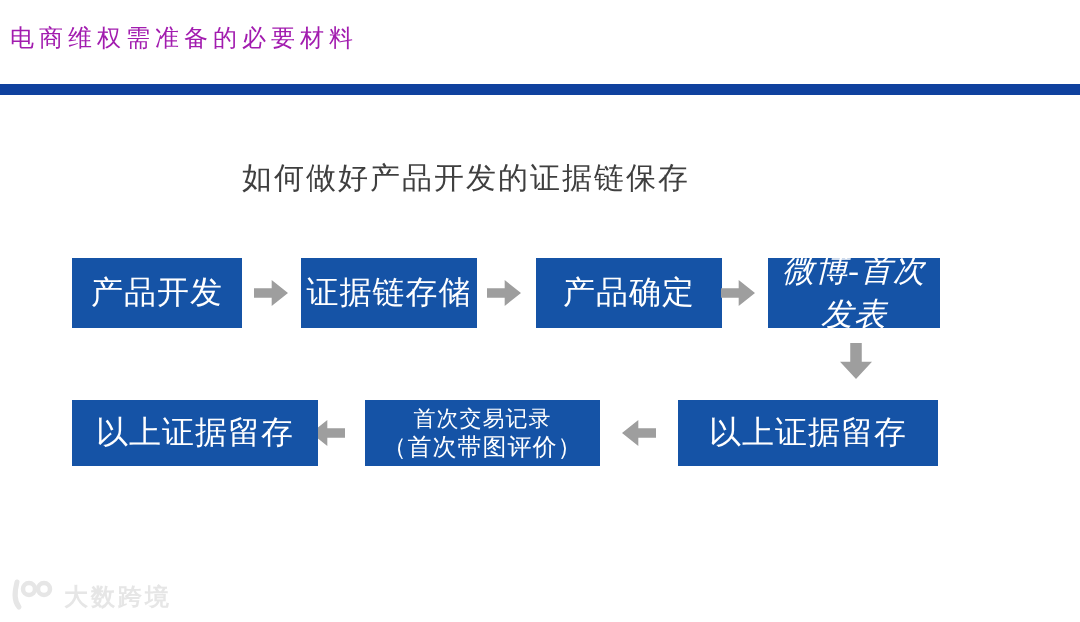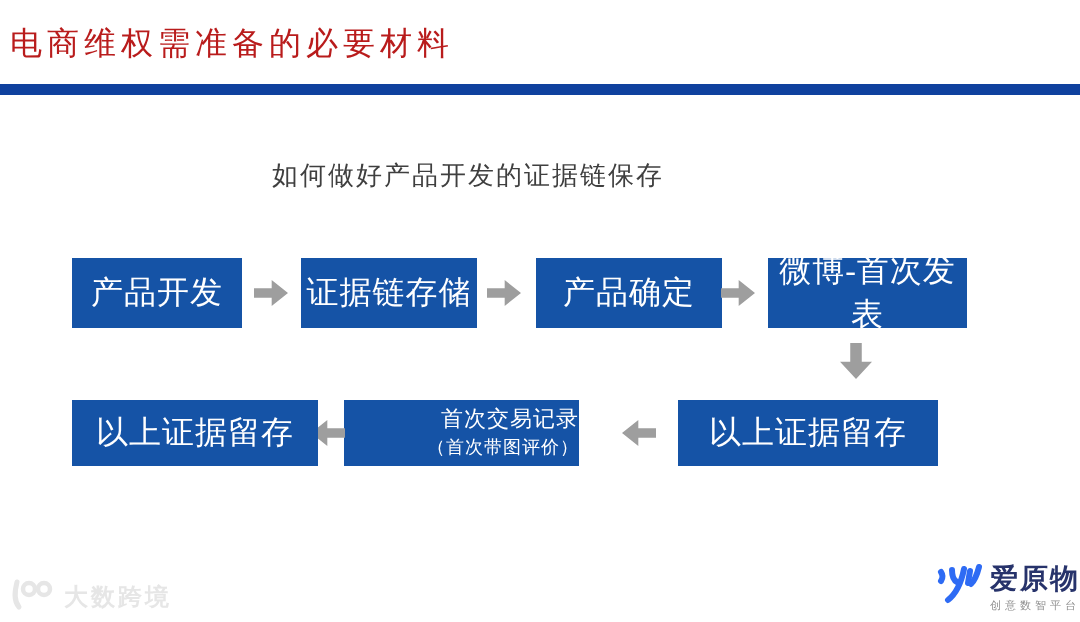--- a/index.html
+++ b/index.html
@@ -7,54 +7,54 @@
     position: relative;
     width: 1080px;
     height: 622px;
     background: #ffffff;
     overflow: hidden;
     font-family: "Liberation Serif", serif;
   }
   .title {
     position: absolute;
     left: 10px; top: 22px;
-    font-size: 32px;
+    font-size: 24px;
     letter-spacing: 5px;
-    color: #b91c1c;
+    color: #a21caf;
     white-space: nowrap;
   }
   .divider {
     position: absolute;
     left: 0; top: 84px;
     width: 1080px; height: 11px;
     background: #0f419e;
   }
   .subtitle {
     position: absolute;
-    left: 272px; top: 158px;
-    font-size: 26px;
+    left: 242px; top: 158px;
+    font-size: 30px;
     letter-spacing: 2px;
     color: #3f3f3f;
     white-space: nowrap;
   }
   .flowbox {
     position: absolute;
     background: #1553a6;
     color: #ffffff;
     display: flex;
     flex-direction: column;
     align-items: center;
     justify-content: center;
     text-align: center;
     font-size: 32px;
     letter-spacing: 1px;
   }
   .row1 { top: 258px; height: 70px; }
   .row2 { top: 400px; height: 66px; }
-  .flowbox .line2 { font-size: 18px; }
+  .flowbox .line2 { font-size: 24px; }
   .flowbox.twoline { font-size: 22px; line-height: 29px; }
   .arrow-right, .arrow-left, .arrow-down {
     position: absolute;
     background: #9e9e9e;
   }
   .arrow-right {
     width: 34px; height: 26px; top: 280px;
     clip-path: polygon(0 32%, 52% 32%, 52% 0, 100% 50%, 52% 100%, 52% 68%, 0 68%);
   }
   .arrow-left {
@@ -120,61 +120,46 @@
   <div class="flowbox row1" style="left:301px; width:176px;">
     <span>证据链存储</span>
   </div>
   <div class="arrow-right" style="left:487px;"></div>
 
   <div class="flowbox row1" style="left:536px; width:186px;">
     <span>产品确定</span>
   </div>
   <div class="arrow-right" style="left:721px;"></div>
 
-  <div class="flowbox row1" style="left:768px; width:199px;">
+  <div class="flowbox row1" style="left:768px; width:172px;font-style:italic;">
     <span>微博-首次发表</span>
   </div>
 
   <div class="arrow-down"></div>
 
   <div class="flowbox row2" style="left:678px; width:260px;">
     <span>以上证据留存</span>
   </div>
   <div class="arrow-left" style="left:622px;"></div>
 
-  <div class="flowbox row2 twoline" style="left:344px; width:235px;align-items:flex-end;">
+  <div class="flowbox row2 twoline" style="left:365px; width:235px;">
     <span>首次交易记录</span>
     <span class="line2">（首次带图评价）</span>
   </div>
   <div class="arrow-left" style="left:311px;"></div>
 
   <div class="flowbox row2" style="left:72px; width:246px;">
     <span>以上证据留存</span>
   </div>
 
   <div class="watermark">
     <span>
       <svg width="48" height="38" viewBox="0 0 48 38" fill="none" xmlns="http://www.w3.org/2000/svg">
         <path d="M9 6 C7 14 5 24 11 31" stroke="#e6e6e6" stroke-width="5" stroke-linecap="round" fill="none"></path>
         <circle cx="21" cy="13" r="6" stroke="#e6e6e6" stroke-width="4.5" fill="none"></circle>
         <circle cx="36" cy="13" r="6" stroke="#e6e6e6" stroke-width="4.5" fill="none"></circle>
       </svg>
     </span>
     <span class="wm-text">大数跨境</span>
   </div>
 
-  <div class="brand">
-    <span>
-      <svg width="52" height="42" viewBox="0 0 52 42" fill="none" xmlns="http://www.w3.org/2000/svg">
-        <path d="M8 9 C10 12 10 15 8 18" stroke="#2e6bf4" stroke-width="6" stroke-linecap="round" fill="none"></path>
-        <path d="M19 7 C19 13 20 17 24 19" stroke="#2e6bf4" stroke-width="6" stroke-linecap="round" fill="none"></path>
-        <path d="M31 6 C29 16 24 30 15 37" stroke="#2e6bf4" stroke-width="6" stroke-linecap="round" fill="none"></path>
-        <path d="M37 8 L35 20" stroke="#2e6bf4" stroke-width="6" stroke-linecap="round" fill="none"></path>
-        <path d="M46 4 C44 12 41 18 38 21" stroke="#2e6bf4" stroke-width="6" stroke-linecap="round" fill="none"></path>
-      </svg>
-    </span>
-    <span class="brand-texts">
-      <div class="brand-name">爱原物</div>
-      <div class="brand-tagline">创意数智平台</div>
-    </span>
-  </div>
 
 </div>
 
 </body></html>

